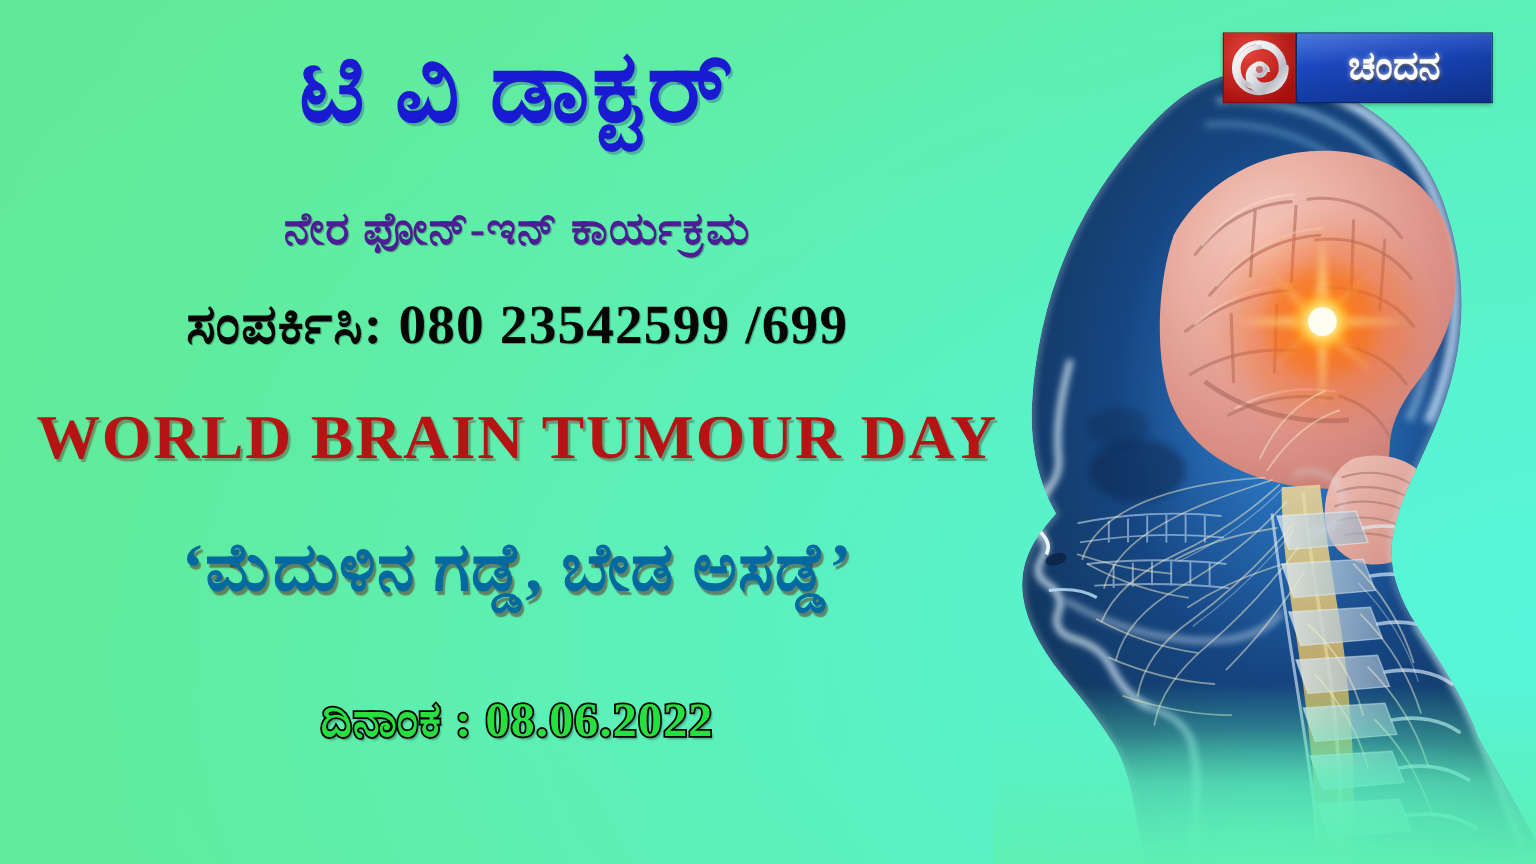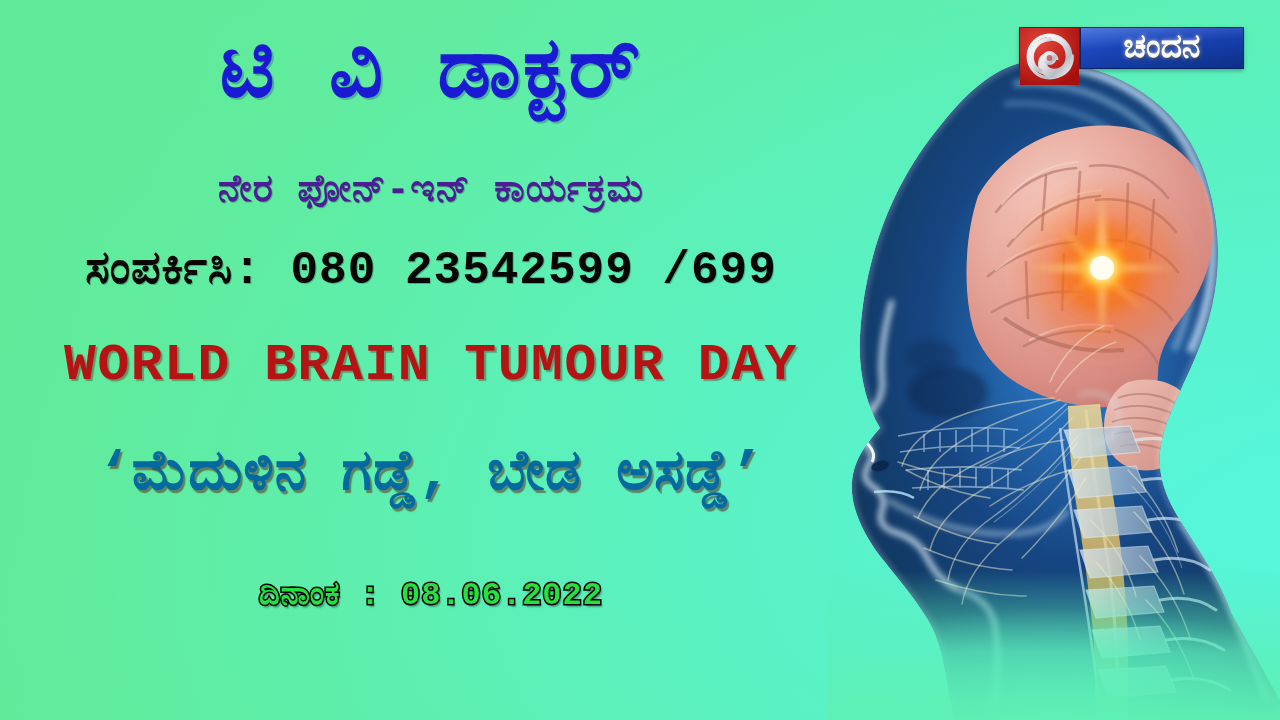--- a/index.html
+++ b/index.html
@@ -5,21 +5,21 @@
   html, body {
     margin: 0;
     padding: 0;
     background: #000;
   }
   #stage {
     position: relative;
     width: 1280px;
     height: 720px;
     overflow: hidden;
-    font-family: Liberation Mono, monospace;
+    font-family: Liberation Serif, serif;
     background: #5fef9f;
   }
   
   #bg-base {
     position: absolute;
     inset: 0;
     background:
       radial-gradient(130% 120% at 100% 72%, #57f6dd 0%, #58f3cf 22%, #5cf0b8 48%, #60eca2 72%, #62e996 100%);
   }
   #bg-tint {
@@ -78,34 +78,34 @@
   #topic-kn {
     top: 446px;
     font-size: 56px;
     font-weight: bold;
     color: #0369a1;
     letter-spacing: 1px;
     text-shadow: 2px 3px 1px rgba(95,0,0,0.45);
   }
   #date-line {
     top: 580px;
-    font-size: 32px;
+    font-size: 40px;
     font-weight: bold;
     color: #27e03f;
     letter-spacing: 1px;
     -webkit-text-stroke: 3px #000;
     paint-order: stroke fill;
     text-shadow: 2px 3px 2px rgba(0,0,0,0.35);
   }
   
   #channel-logo {
     position: absolute;
     left: 1019px;
     top: 27px;
-    height: 42px;
+    height: 59px;
     display: flex;
     align-items: stretch;
     box-shadow: 0 2px 4px rgba(0,0,0,0.28);
   }
   #logo-mark-box {
     width: 61px;
     background: radial-gradient(115% 115% at 35% 25%, #e0322a 0%, #cf1c17 42%, #a80f0c 100%);
     position: relative;
     border: 1px solid #8d0c09;
     box-sizing: border-box;

